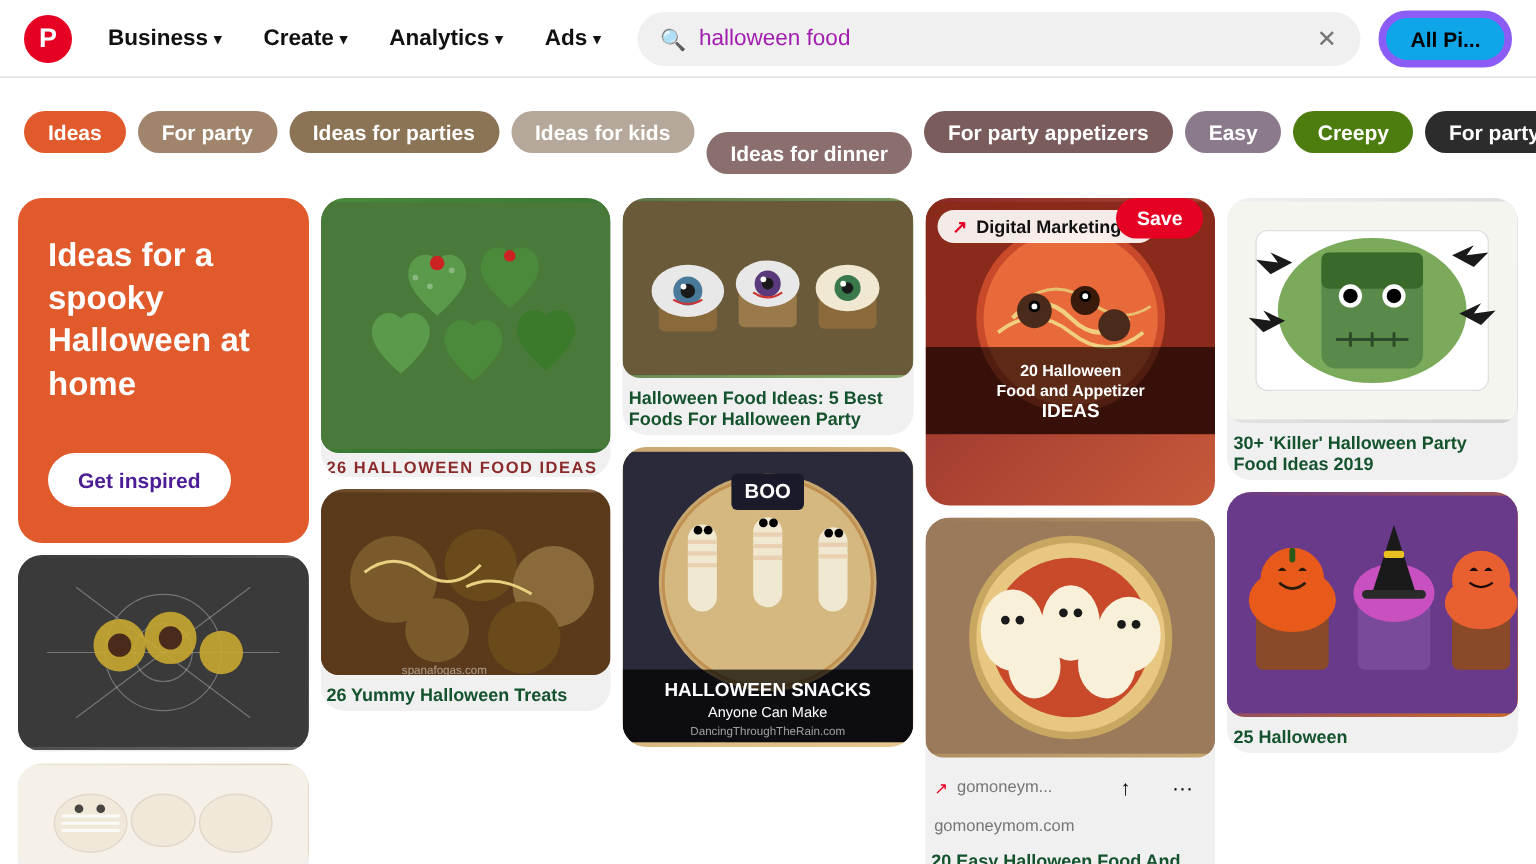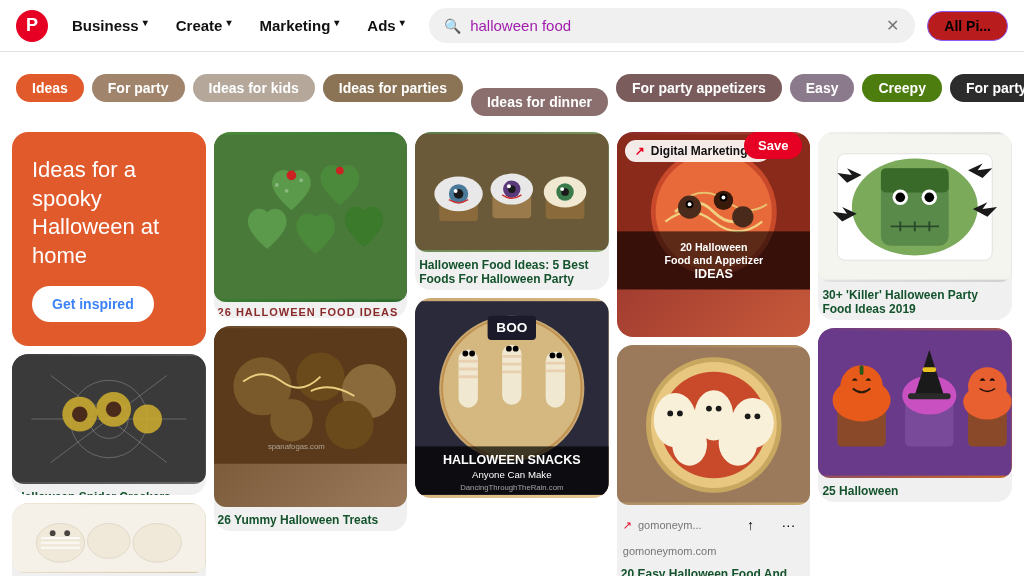--- a/index.html
+++ b/index.html
@@ -22,21 +22,21 @@
       display: flex; align-items: center; justify-content: center;
       color: #fff; font-size: 18px; font-weight: bold;
       flex-shrink: 0;
     }
     .nav-items {
       display: flex;
       align-items: center;
       gap: 4px;
     }
     .nav-item {
-      display: flex; gap: 4px;
+      display: flex; align-items: center; gap: 4px;
       padding: 6px 12px;
       border-radius: 24px;
       cursor: pointer;
       font-size: 15px;
       font-weight: 600;
       color: #111;
     }
     .nav-chevron { font-size: 10px; }
     .search-bar {
       flex: 1;
@@ -53,25 +53,25 @@
       border: none; background: transparent;
       font-size: 15px; outline: none;
       flex: 1; color: #a21caf;
     }
     .search-clear {
       cursor: pointer; color: #767676; font-size: 16px;
     }
     .all-pins-btn {
       padding: 6px 16px;
       border-radius: 24px;
-      border: 1px solid #8b5cf6;
+      border: 5px solid #8b5cf6;
       font-size: 14px;
       font-weight: 600;
       cursor: pointer;
-      background: #b91c1c;
+      background: #0ea5e9;
     }
 
     
     #filter-bar {
       display: flex;
       align-items: center;
       padding: 8px 16px;
       gap: 8px;
       overflow-x: hidden;
       background: #fff;
@@ -125,27 +125,27 @@
 
     
     .promo-card {
       background: #e05a2b;
       border-radius: 16px;
       padding: 24px 20px;
       color: #fff;
     }
     .promo-title {
       font-size: 22px;
-      font-weight: 400;
+      font-weight: 700;
       line-height: 1.3;
-      margin-bottom: 16px;
+      margin-bottom: 32px;
     }
     .promo-btn {
       background: #fff;
-      color: #3b82f6;
+      color: #4c1d95;
       border: none;
       border-radius: 24px;
       padding: 10px 20px;
       font-size: 14px;
       font-weight: 700;
       cursor: pointer;
     }
 
     .pin-title {
       font-size: 12px;
@@ -161,21 +161,21 @@
       align-items: center;
       justify-content: center;
       font-size: 11px;
       color: rgba(255,255,255,0.8);
       overflow: hidden;
       position: relative;
     }
 
     .img-green-hearts { background: linear-gradient(135deg, #4a8a3a, #2d6b2d); height: 170px; }
     .img-eyeball-cupcakes { background: linear-gradient(135deg, #5a7a4a, #8aaa6a); height: 120px; }
-    .img-treats { background: linear-gradient(135deg, #6b4a2a, #9a7a5a); height: 181px; }
+    .img-treats { background: linear-gradient(135deg, #6b4a2a, #9a7a5a); height: 124px; }
     .img-mummy-hotdogs { background: linear-gradient(135deg, #c8a870, #e8c890); height: 200px; }
     .img-spaghetti { background: linear-gradient(135deg, #8a2a2a, #c85a3a); height: 208px; text-align: center; }
     .img-ghost-pizza { background: linear-gradient(135deg, #9a7a5a, #c8a870); height: 160px; }
     .img-spider-crackers { background: linear-gradient(135deg, #3a3a3a, #6a6a6a); height: 130px; }
     .img-cupcakes-halloween { background: linear-gradient(135deg, #6a3a8a, #c86a2a); height: 150px; }
     .img-white-choc { background: linear-gradient(135deg, #f0e8d8, #d4c8a8); height: 80px; }
     .img-bats { background: linear-gradient(135deg, #f0f0f0, #d0d0d0); height: 150px; }
 
     .tag-badge {
       display: inline-flex;
@@ -218,21 +218,21 @@
   <div class="nav-items">
     <div class="nav-item">
       <span>Business</span>
       <span class="nav-chevron">▾</span>
     </div>
     <div class="nav-item">
       <span>Create</span>
       <span class="nav-chevron">▾</span>
     </div>
     <div class="nav-item">
-      <span>Marketing</span>
+      <span>Analytics</span>
       <span class="nav-chevron">▾</span>
     </div>
     <div class="nav-item">
       <span>Ads</span>
       <span class="nav-chevron">▾</span>
     </div>
   </div>
 
   <div class="search-bar">
     <span class="search-icon">🔍</span>
@@ -243,25 +243,25 @@
   <button class="all-pins-btn">All Pi...</button>
 </div>
 
 <div id="filter-bar">
   <div class="pill pill-ideas">
     <span>Ideas</span>
   </div>
   <div class="pill pill-party">
     <span>For party</span>
   </div>
+  <div class="pill pill-ideas-parties">
+    <span>Ideas for parties</span>
+  </div>
   <div class="pill pill-ideas-kids">
     <span>Ideas for kids</span>
-  </div>
-  <div class="pill pill-ideas-parties">
-    <span>Ideas for parties</span>
   </div>
   <div class="pill pill-ideas-dinner">
     <span>Ideas for dinner</span>
   </div>
   <div class="pill pill-party-apps">
     <span>For party appetizers</span>
   </div>
   <div class="pill pill-easy">
     <span>Easy</span>
   </div>

